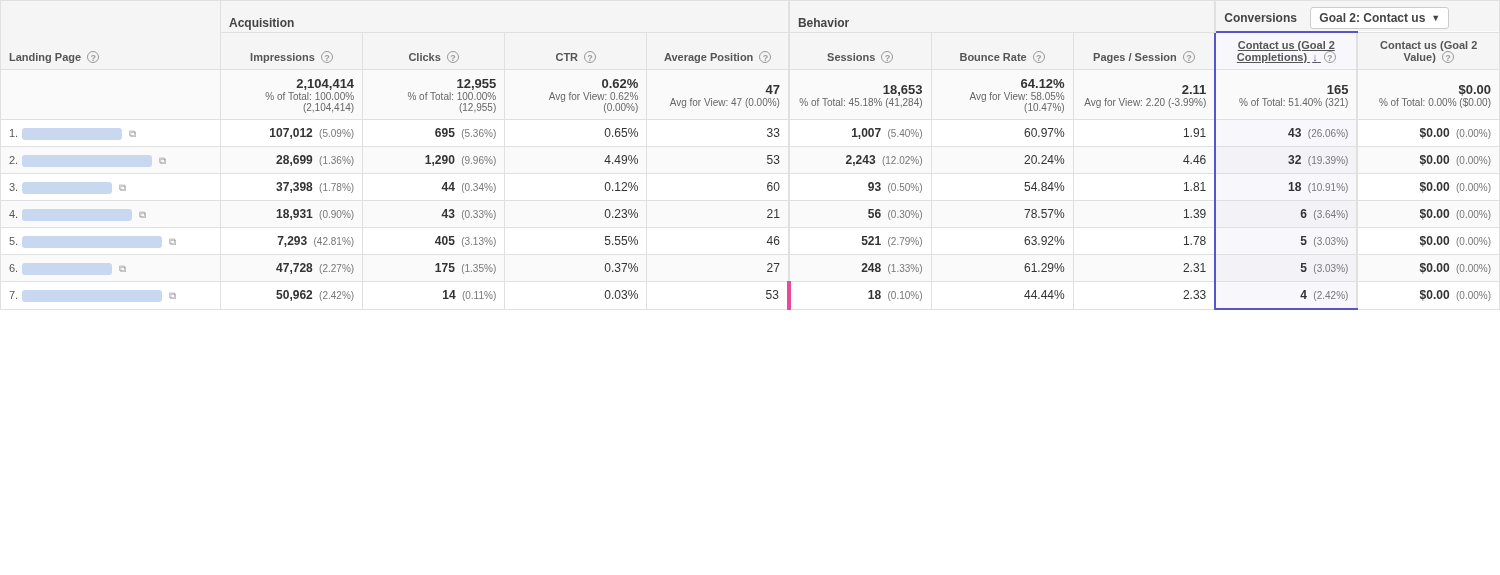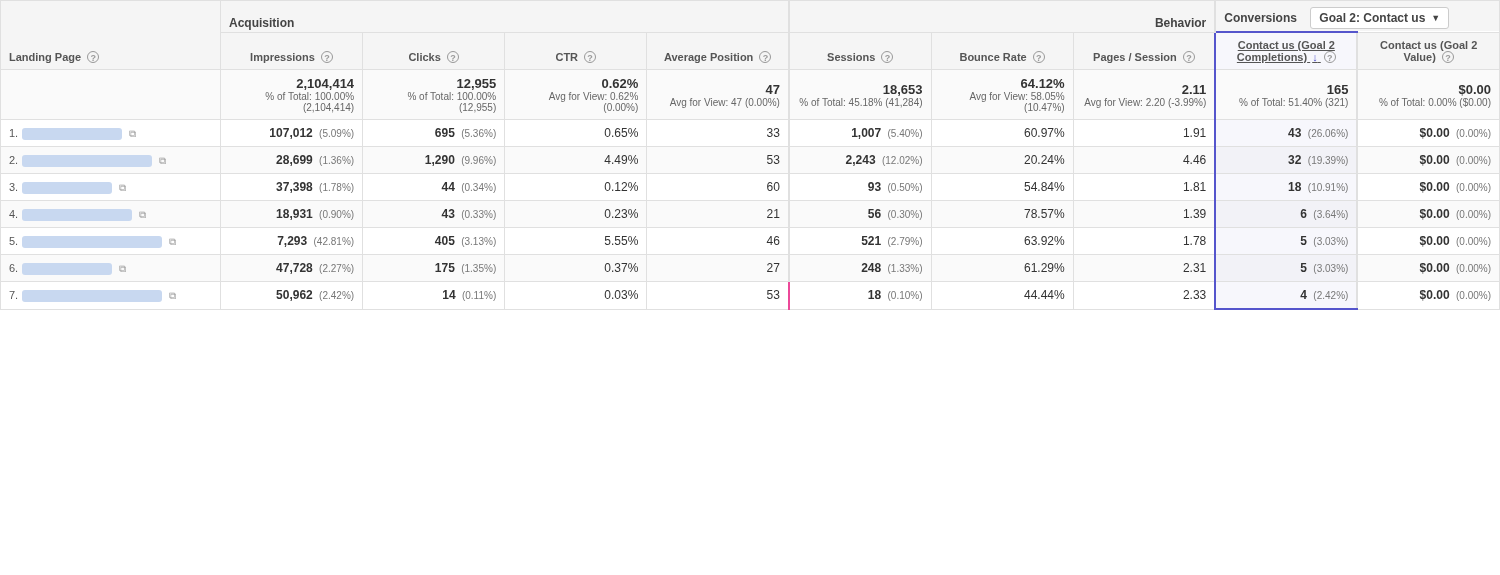--- a/index.html
+++ b/index.html
@@ -158,21 +158,21 @@
 
     <thead>
       <tr>
         <th class="left-col col-landing group-header-empty" rowspan="2">
           <span>Landing Page</span>
           <span class="help-icon">?</span>
         </th>
         <th colspan="4" class="group-header">
           <span>Acquisition</span>
         </th>
-        <th colspan="3" class="group-header" style="border-left:2px solid #e0e0e0;text-align:right;">
+        <th colspan="3" class="group-header" style="border-left:2px solid #e0e0e0;">
           <span>Behavior</span>
         </th>
         <th colspan="2" class="group-header" style="border-left:2px solid #e0e0e0; position:relative;">
           
           <svg style="position:absolute; top:-38px; right:100px; width:160px; height:40px; overflow:visible; pointer-events:none;">
             <defs>
               <marker id="arrowhead" markerWidth="8" markerHeight="6" refX="8" refY="3" orient="auto">
                 <polygon points="0 0, 8 3, 0 6" fill="#2244cc"></polygon>
               </marker>
             </defs>
@@ -463,21 +463,21 @@
     <td class="col-impressions">
       <strong>50,962</strong>
       <span class="inline-pct">(2.42%)</span>
     </td>
     <td class="col-clicks">
       <strong>14</strong>
       <span class="inline-pct">(0.11%)</span>
     </td>
     <td class="col-ctr">0.03%</td>
     <td class="col-avgpos">53</td>
-    <td class="col-sessions" style="border-left:2px solid #ec4899;">
+    <td class="col-sessions" style="border-left:4px solid #ec4899;">
       <strong>18</strong>
       <span class="inline-pct">(0.10%)</span>
     </td>
     <td class="col-bouncerate">44.44%</td>
     <td class="col-pagessession">2.33</td>
     <td class="col-contactus highlight-col highlight-border-left highlight-bottom" style="border-left:2px solid #5555cc;border-bottom:2px solid #5555cc;">
       <strong>4</strong>
       <span class="inline-pct">(2.42%)</span>
     </td>
     <td class="col-contactusval" style="border-left:2px solid #e0e0e0;">

